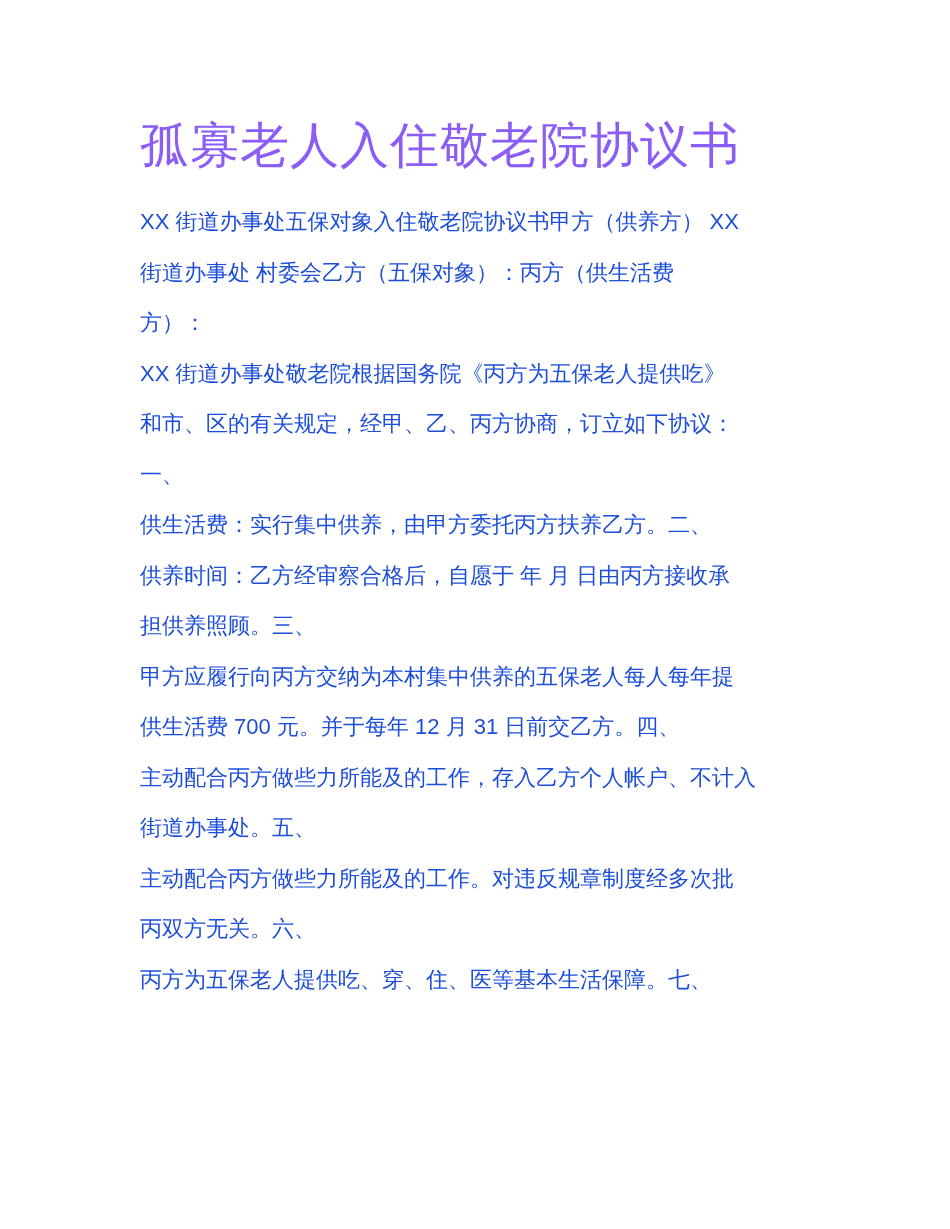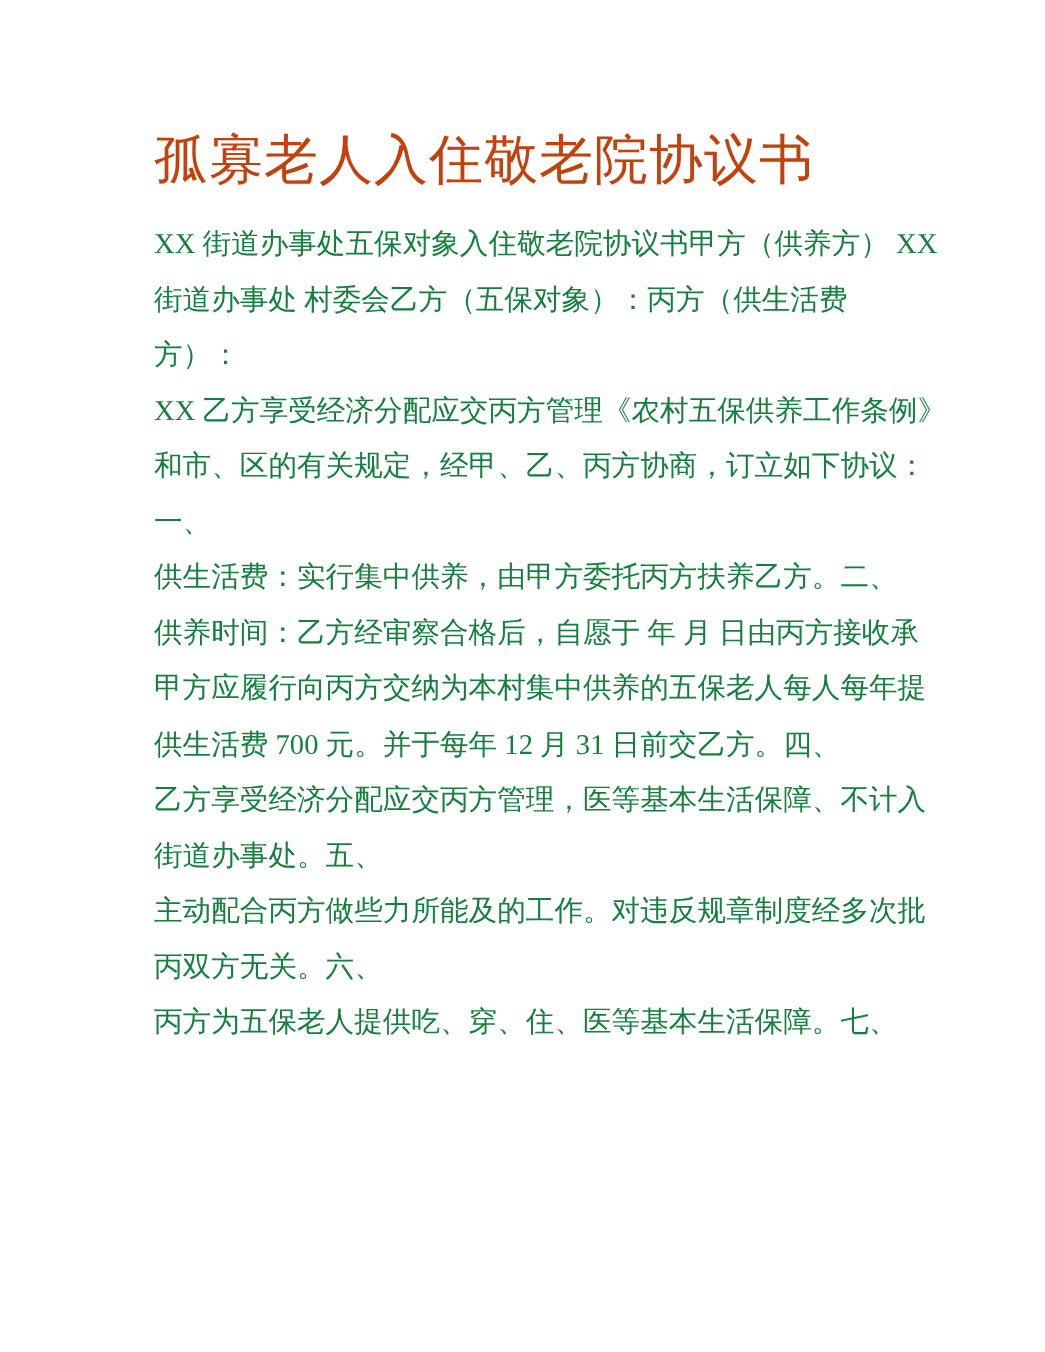--- a/index.html
+++ b/index.html
@@ -1,47 +1,48 @@
 <!DOCTYPE html>
 <html><head>
 <meta charset="utf-8">
 <style>
   html, body { margin: 0; padding: 0; background: #ffffff; }
   body { width: 950px; height: 1229px; position: relative; overflow: hidden; }
   .page { position: absolute; left: 0; top: 0; width: 950px; height: 1229px; background: #ffffff; }
   .title {
     position: absolute; left: 140px; top: 116px;
     font-family: "DejaVu Serif", "Liberation Serif", serif;
-    font-size: 49px; line-height: 60px; color: #c2410c;
+    font-size: 49px; line-height: 60px; color: #8b5cf6;
     white-space: nowrap; letter-spacing: 1px;
   }
   .body-text {
     position: absolute; left: 140px; top: 202px; width: 680px;
-    font-family: Liberation Serif, serif;
-    font-size: 26px; color: #15803d;
+    font-family: Liberation Sans, sans-serif;
+    font-size: 22px; color: #1d4ed8;
   }
   .line {
     height: 50.5px; line-height: 40px; white-space: nowrap;
   }
 </style>
 </head>
 <body>
 
 <div class="page">
   <div class="title">孤寡老人入住敬老院协议书</div>
   <div class="body-text">
     <div class="line">XX 街道办事处五保对象入住敬老院协议书甲方（供养方） XX</div>
     <div class="line">街道办事处 村委会乙方（五保对象）：丙方（供生活费</div>
     <div class="line">方）：</div>
-    <div class="line">XX 乙方享受经济分配应交丙方管理《农村五保供养工作条例》</div>
+    <div class="line">XX 街道办事处敬老院根据国务院《丙方为五保老人提供吃》</div>
     <div class="line">和市、区的有关规定，经甲、乙、丙方协商，订立如下协议：</div>
     <div class="line">一、</div>
     <div class="line">供生活费：实行集中供养，由甲方委托丙方扶养乙方。二、</div>
     <div class="line">供养时间：乙方经审察合格后，自愿于 年 月 日由丙方接收承</div>
+    <div class="line">担供养照顾。三、</div>
     <div class="line">甲方应履行向丙方交纳为本村集中供养的五保老人每人每年提</div>
     <div class="line">供生活费 700 元。并于每年 12 月 31 日前交乙方。四、</div>
-    <div class="line">乙方享受经济分配应交丙方管理，医等基本生活保障、不计入</div>
+    <div class="line">主动配合丙方做些力所能及的工作，存入乙方个人帐户、不计入</div>
     <div class="line">街道办事处。五、</div>
     <div class="line">主动配合丙方做些力所能及的工作。对违反规章制度经多次批</div>
     <div class="line">丙双方无关。六、</div>
     <div class="line">丙方为五保老人提供吃、穿、住、医等基本生活保障。七、</div>
   </div>
 </div>
 
 </body></html>

